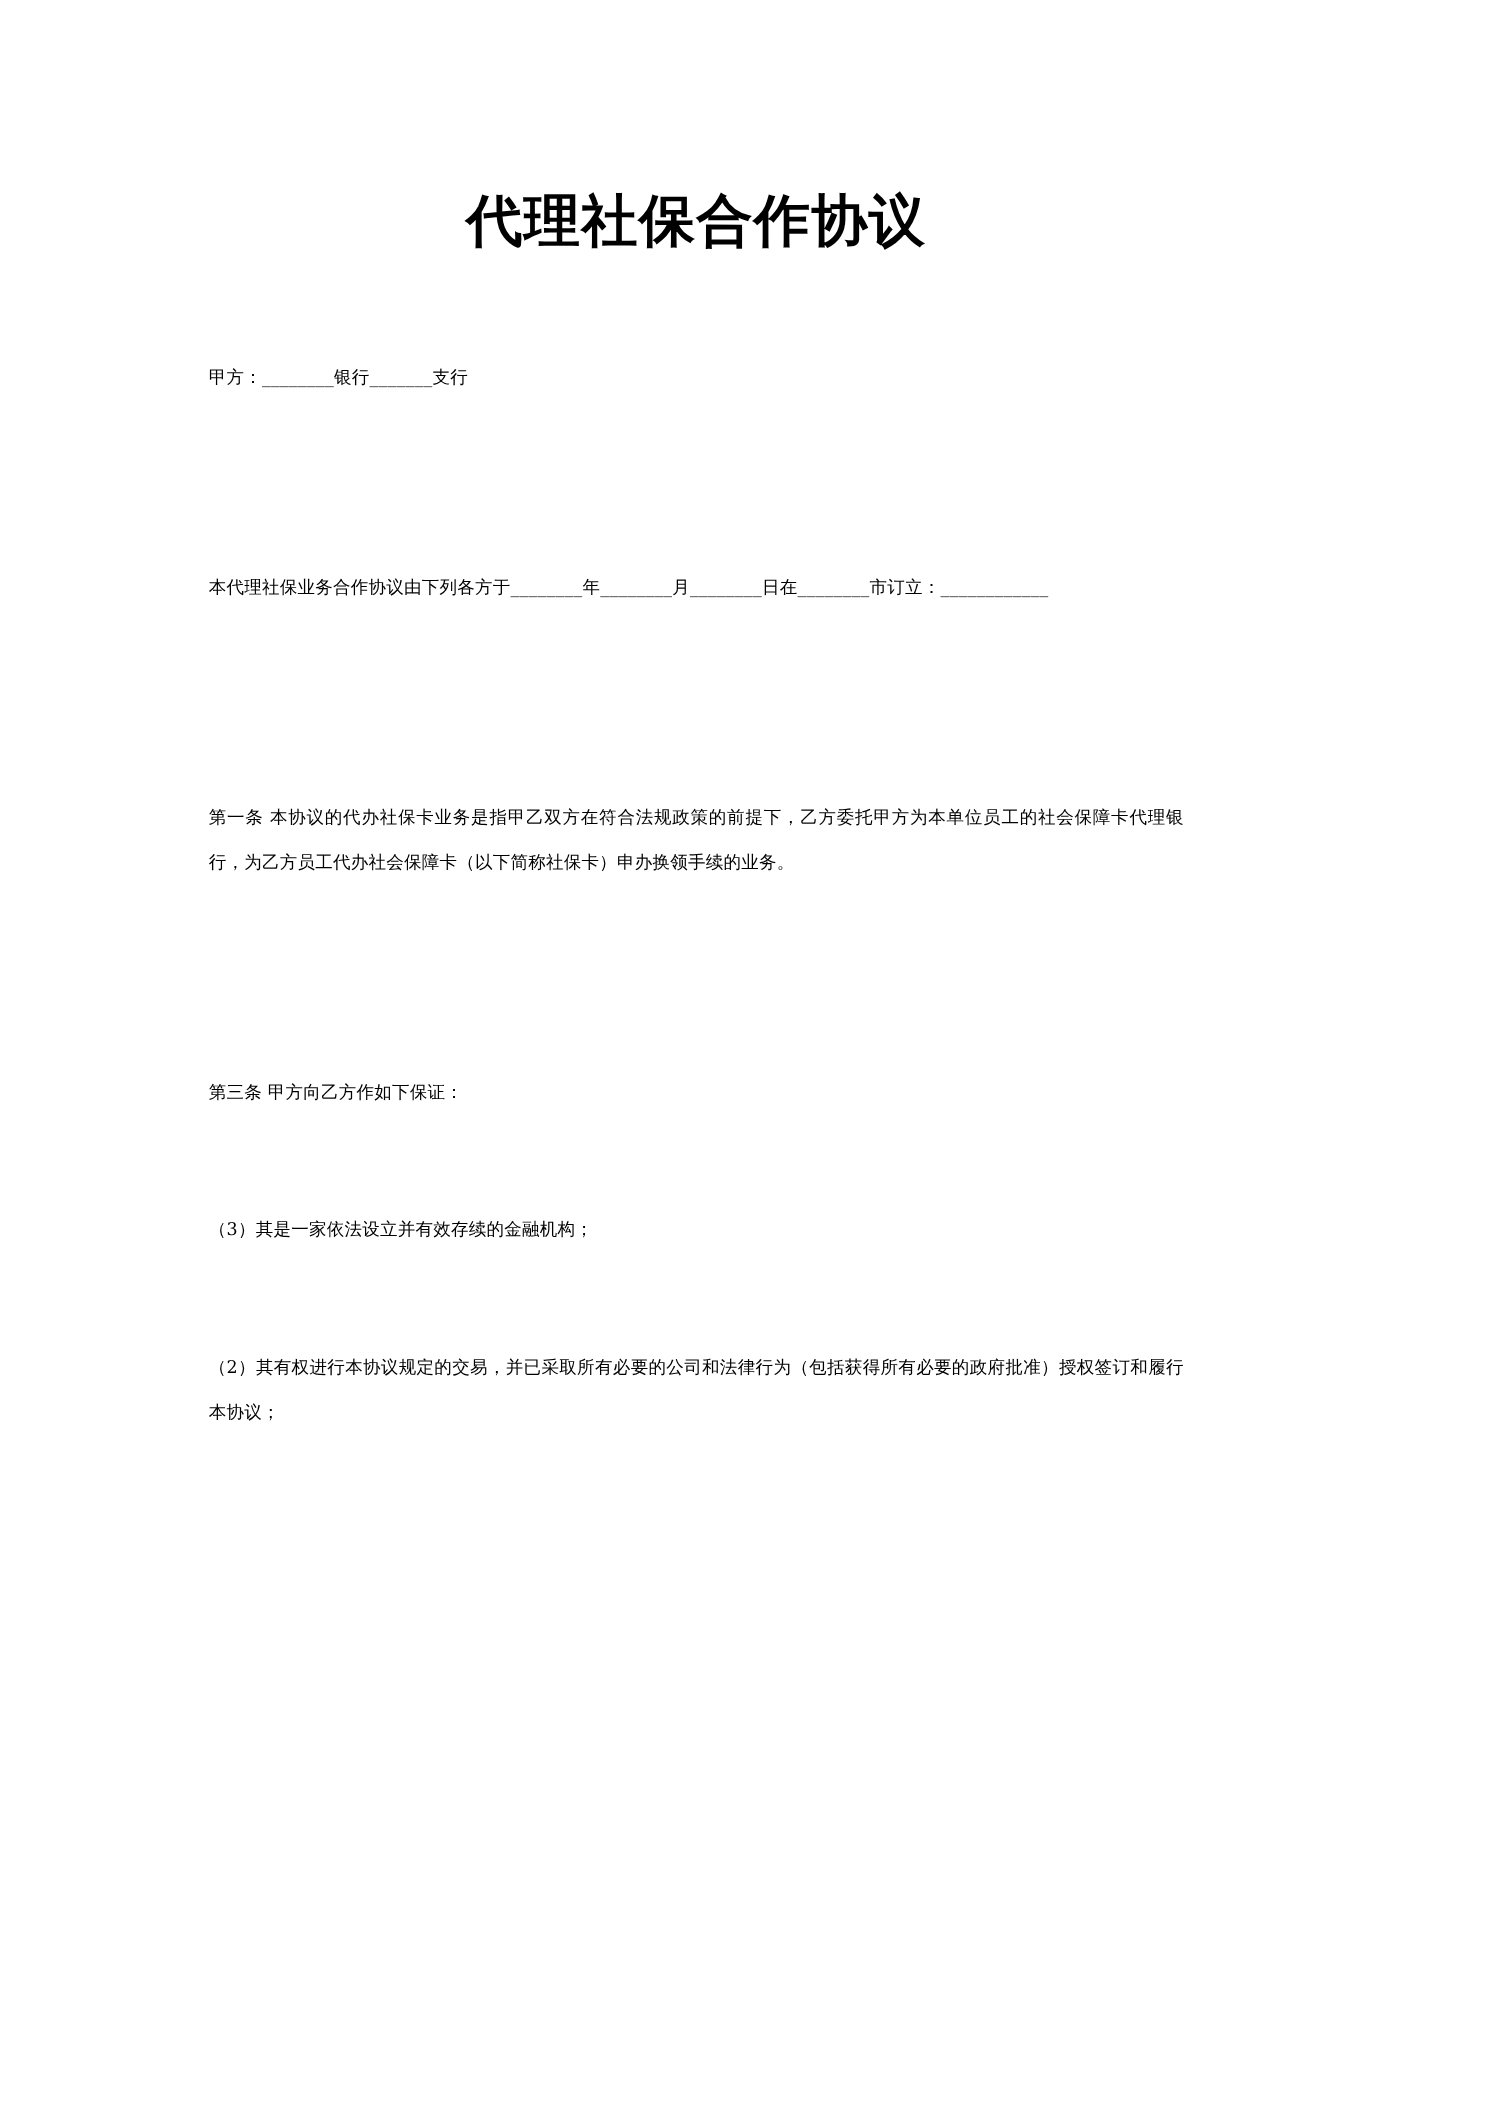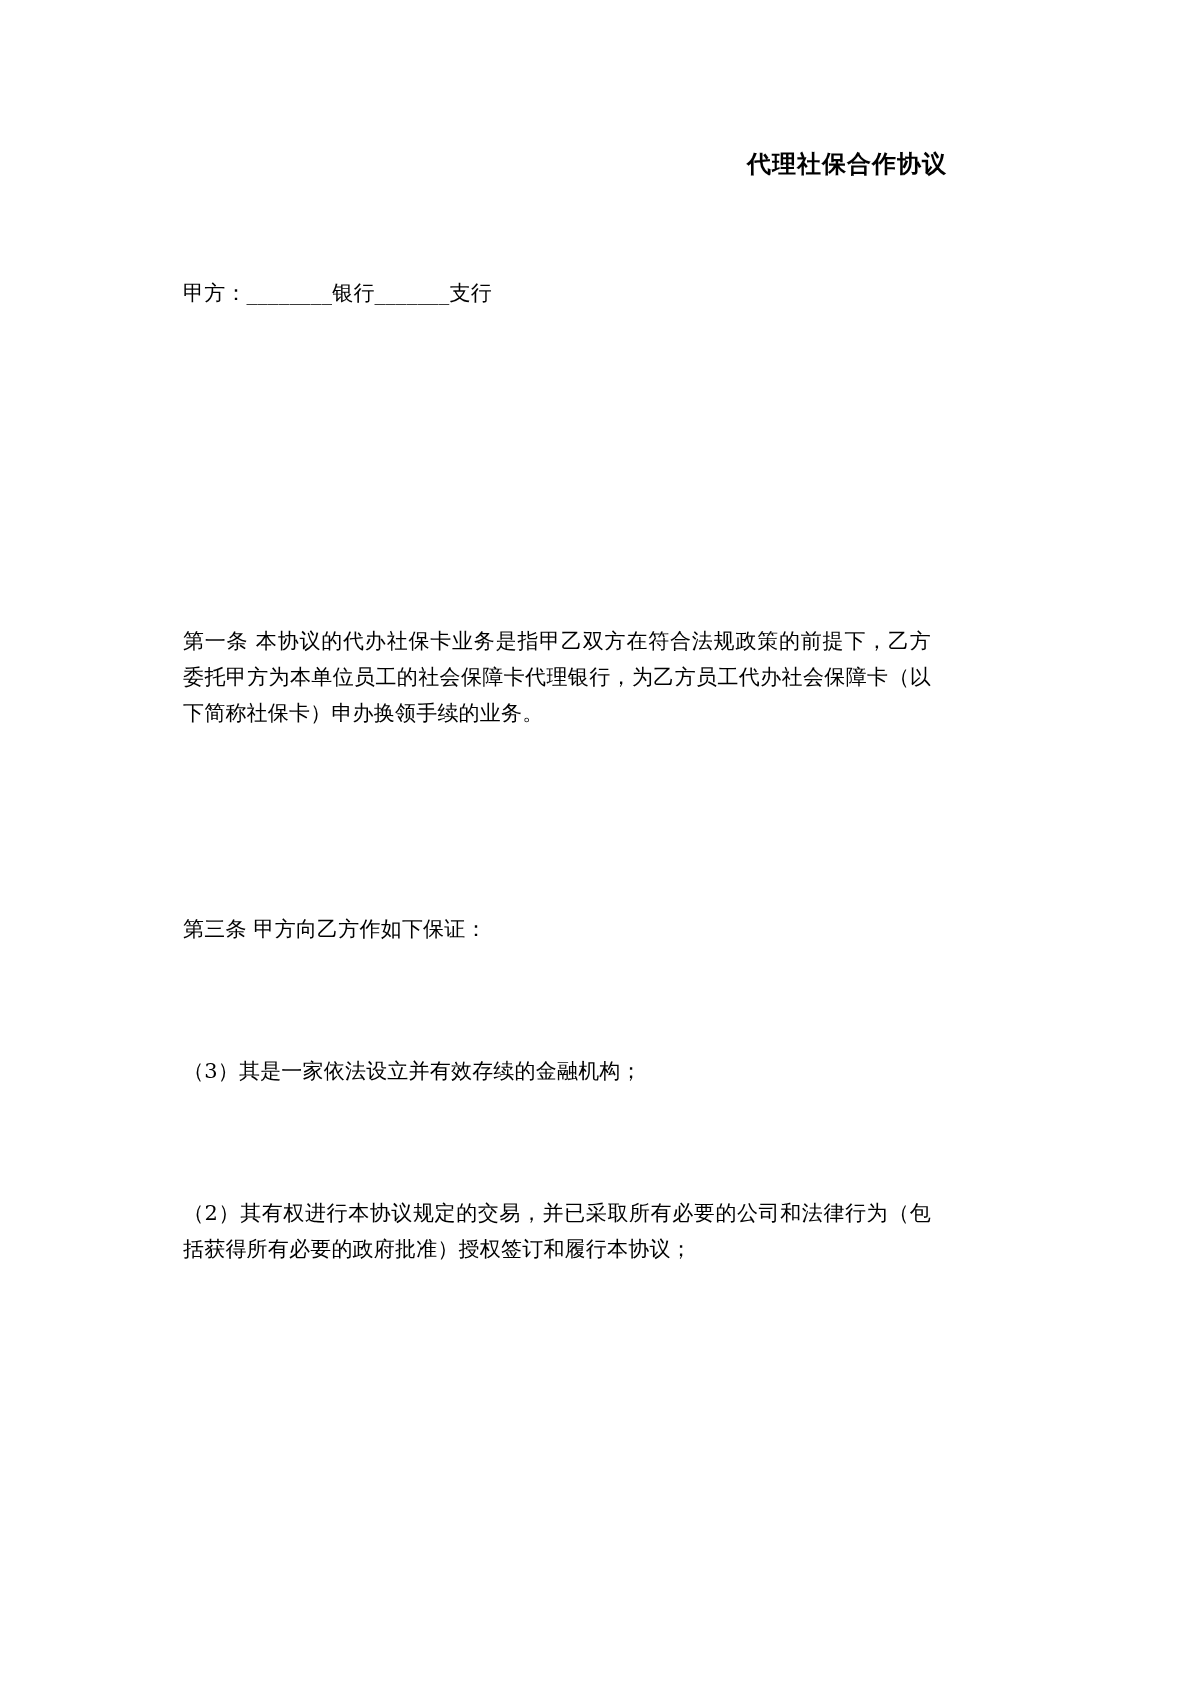--- a/index.html
+++ b/index.html
@@ -21,36 +21,36 @@
     overflow: hidden;
     box-sizing: border-box;
   }
   .content {
     position: absolute;
     left: 167px;
     top: 0;
     width: 780px;
   }
   .doc-title {
-    text-align: right;
-    font-size: 24px;
+    text-align: center;
+    font-size: 45px;
     font-weight: bold;
     line-height: 1.2;
     letter-spacing: 1px;
     margin: 0;
     padding-top: 150px;
     padding-bottom: 0;
     font-family: "DejaVu Sans", "Liberation Sans", sans-serif;
   }
   .para {
-    font-size: 21px;
+    font-size: 14px;
     line-height: 36px;
     text-align: justify;
     text-justify: inter-ideograph;
-    margin: 16px;
+    margin: 0;
     letter-spacing: 0.2px;
   }
   .gap-xl { height: 74px; }
   .gap-lg { height: 58px; }
   .gap-sm { height: 40px; }
   .spacer-title { height: 40px; }
 </style>
 </head>
 <body>
 
@@ -62,20 +62,21 @@
     <div class="spacer-title"></div>
     <div class="gap-sm"></div>
 
     <p class="para">甲方：________银行_______支行</p>
 
     <div class="gap-lg"></div>
 
 
     <div class="gap-xl"></div>
 
+    <p class="para">本代理社保业务合作协议由下列各方于________年________月________日在________市订立：____________</p>
 
     <div class="gap-xl"></div>
 
 
     <div class="gap-xl"></div>
 
     <p class="para">第一条  本协议的代办社保卡业务是指甲乙双方在符合法规政策的前提下，乙方委托甲方为本单位员工的社会保障卡代理银行，为乙方员工代办社会保障卡（以下简称社保卡）申办换领手续的业务。</p>
 
     <div class="gap-xl"></div>
 

